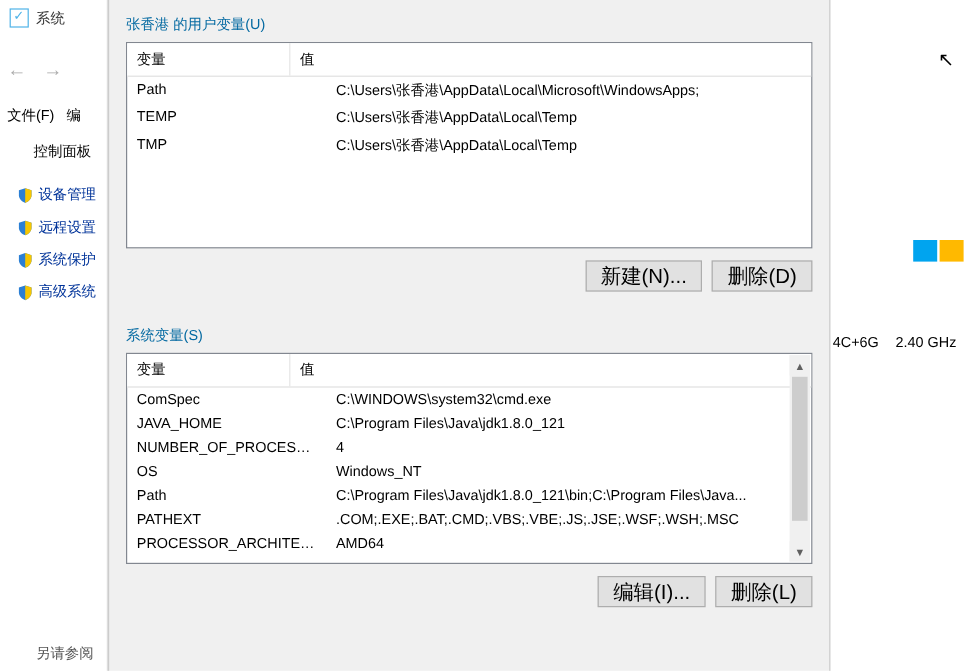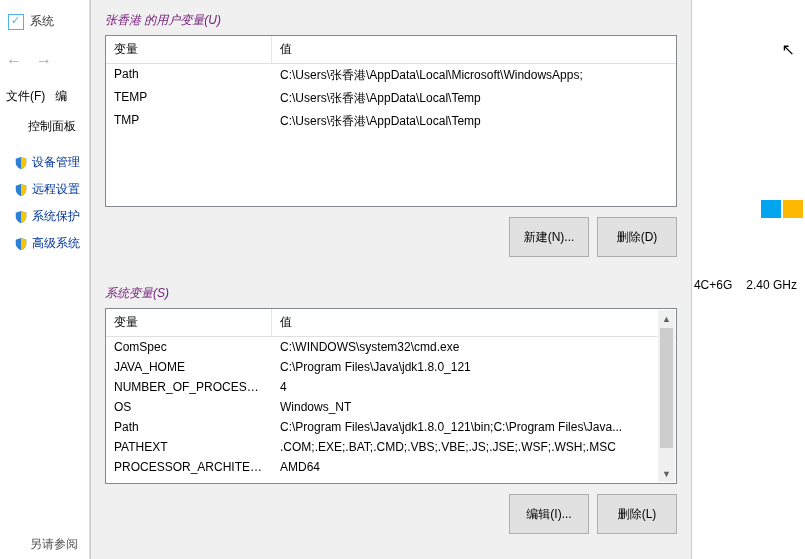--- a/index.html
+++ b/index.html
@@ -1,20 +1,20 @@
 <!DOCTYPE html>
 <html><head>
 <meta charset="utf-8">
 <style>
   * { box-sizing: border-box; margin: 0; padding: 0; font-family: "Microsoft YaHei", "Segoe UI", sans-serif; font-size: 12px; }
   body { background: #fff; width: 805px; height: 559px; overflow: hidden; position: relative; }
 
   
   .bg-window { position: absolute; left: 0; top: 0; width: 90px; height: 559px; background: #fff; border-right: 1px solid #ddd; }
-  .bg-title { position: absolute; left: 0; top: 0; height: 30px; display:flex; align-items:flex-end; gap:6px; padding-left:8px; color:#333;}
+  .bg-title { position: absolute; left: 0; top: 0; height: 30px; display:flex; align-items:center; gap:6px; padding-left:8px; color:#333;}
   .bg-title .ico { width:16px; height:16px; background:#fff; border:1px solid #4fb3e8; display:inline-block; position:relative;}
   .bg-title .ico::after{content:"✓"; color:#4fb3e8; font-size:11px; position:absolute; left:2px; top:-1px;}
   .nav-row { position:absolute; left:6px; top:50px; display:flex; gap:14px; color:#888; align-items:center;}
   .nav-row .arrow{font-size:16px; color:#aaa;}
   .menu-row { position:absolute; left:6px; top:88px; display:flex; gap:10px; color:#000;}
   .cpl { position:absolute; left:28px; top:118px; color:#000;}
   .links { position:absolute; left:14px; top:154px; display:flex; flex-direction:column; gap:10px;}
   .links a { color:#003399; text-decoration:none; display:flex; align-items:center; gap:4px; cursor:pointer;}
   .shield { width:14px; height:14px; display:inline-block;}
   .shield svg{width:14px;height:14px;}
@@ -25,34 +25,34 @@
   .teal-strip{position:absolute; left:90px; right:115px; top:0; height:8px; background:#0aa0a0;}
   .win-logo{position:absolute; right:0; top:180px; width:44px; height:40px;}
   .win-logo .q{position:absolute; width:20px; height:18px;}
   .win-logo .c{left:0;top:20px;background:#00a4ef;} .win-logo .d{left:22px;top:20px;background:#ffb900;} 
   .specs{position:absolute; right:8px; top:278px; color:#000; display:flex; gap:14px;}
 
   .cursor{position:absolute; right:10px; top:40px; font-size:16px; color:#000;}
 
   
   .dialog { position:absolute; left:90px; top:0; width:602px; height:559px; background:#f0f0f0; border-left:1px solid #ccc; border-right:1px solid #ccc;}
-  .section-label{ padding: 12px 14px 6px 14px; color:#701a75;font-style:italic;}
+  .section-label{ padding: 12px 14px 6px 14px; color:#0369a1;}
   .listbox { margin:0 14px; border:1px solid #828790; background:#fff;}
   .listbox.user{height:172px;}
   .listbox.sys{height:176px; position:relative;}
   .lh { display:flex; border-bottom:1px solid #e0e0e0; background:#fff;}
   .lh .col { padding:5px 8px; border-right:1px solid #e5e5e5;}
   .lh .col:last-child{border-right:none;}
-  .col.name{width:166px;} .col.val{flex:1;}
+  .col.name{width:136px;} .col.val{flex:1;}
   .row{display:flex;}
   .row .cell{padding:3px 8px; white-space:nowrap; overflow:hidden; text-overflow:ellipsis;}
   .cell.name{width:166px;} .cell.val{flex:1;}
   .row.sel{background:#f2f2f2;}
   .btn-row{display:flex; justify-content:flex-end; gap:8px; padding:10px 14px 16px 14px;}
-  .btn{min-width:80px; height:40px; background:#e1e1e1; border:1px solid #adadad; cursor:pointer; padding:0 12px; font-size:12px;}
+  .btn{min-width:80px; height:26px; background:#e1e1e1; border:1px solid #adadad; cursor:pointer; padding:0 12px; font-size:17px;}
 
   .sys-scroll{position:absolute; right:1px; top:1px; bottom:1px; width:17px; background:#f0f0f0;}
   .sys-scroll .up,.sys-scroll .dn{height:17px; background:#f0f0f0; display:flex;align-items:center;justify-content:center;color:#606060;font-size:9px;}
   .sys-scroll .thumb{position:absolute; left:2px; right:2px; top:18px; height:120px; background:#cdcdcd;}
   .sys-scroll .dn{position:absolute;bottom:0;left:0;right:0;}
 </style>
 </head>
 <body>
 
 <div class="bg-window">

